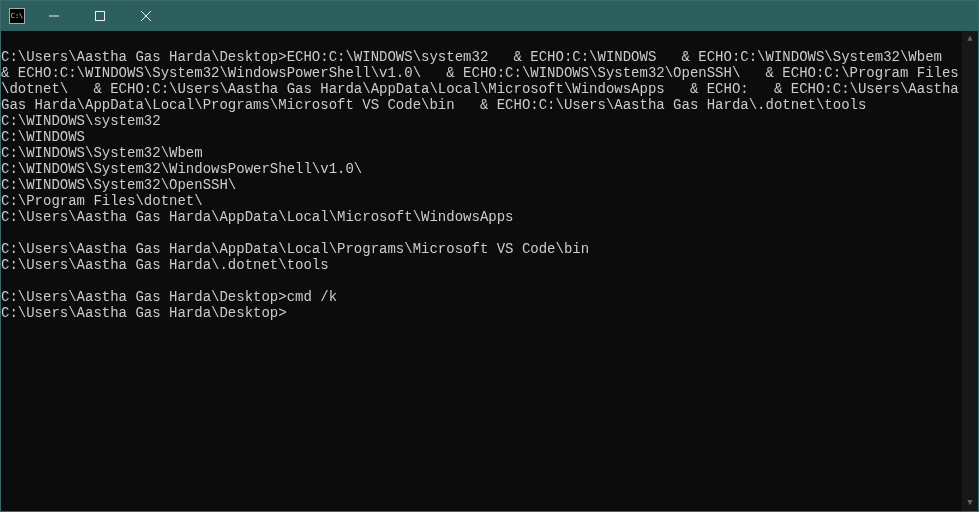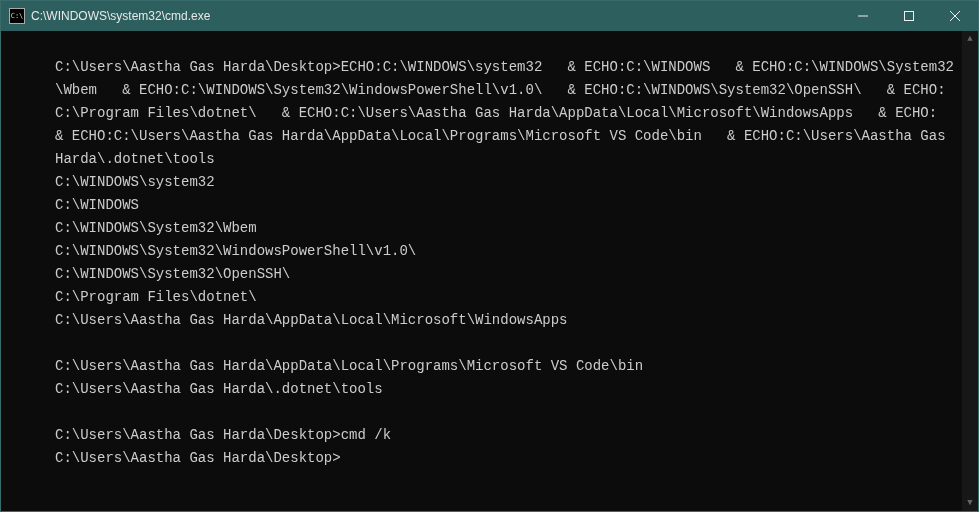--- a/index.html
+++ b/index.html
@@ -63,26 +63,25 @@
   .terminal-wrap {
     flex: 1;
     display: flex;
     min-height: 0;
   }
   .terminal {
     flex: 1;
     background: #0c0c0c;
     color: #cccccc;
     font-size: 14px;
-    line-height: 23px;
-    padding: 2px 0 2px 14px;
+    line-height: 16px;
+    padding: 2px 0 2px 0;
     white-space: pre-wrap;
     word-break: break-all;
     overflow: hidden;
-    margin-left: 40px;
   }
   .scrollbar {
     width: 16px;
     background: #171717;
     position: relative;
     flex-shrink: 0;
   }
   .scroll-arrow {
     width: 16px;
     height: 16px;
@@ -95,21 +94,20 @@
   .scroll-arrow.top { position: absolute; top: 0; }
   .scroll-arrow.bottom { position: absolute; bottom: 0; }
 </style>
 </head>
 <body>
 
 <div class="window">
 
   <div class="titlebar">
     <div class="titlebar-icon">C:\</div>
-    <div class="titlebar-title">C:\WINDOWS\system32\cmd.exe</div>
     <div class="titlebar-controls">
       <div class="title-btn" title="Minimize">
         <svg viewBox="0 0 10 10">
             <line x1="0" y1="5" x2="10" y2="5" stroke="#eee" stroke-width="1"></line>
           </svg>
       </div>
       <div class="title-btn" title="Maximize">
         <svg viewBox="0 0 10 10">
             <rect x="0.5" y="0.5" width="9" height="9" fill="none" stroke="#eee" stroke-width="1"></rect>
           </svg>

